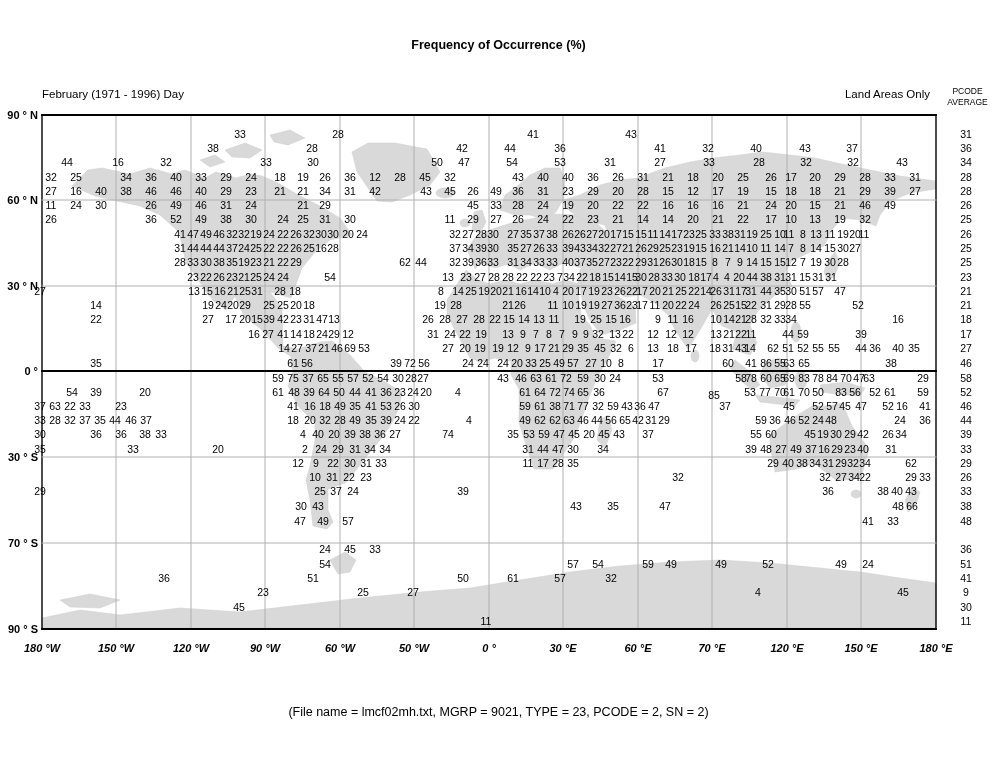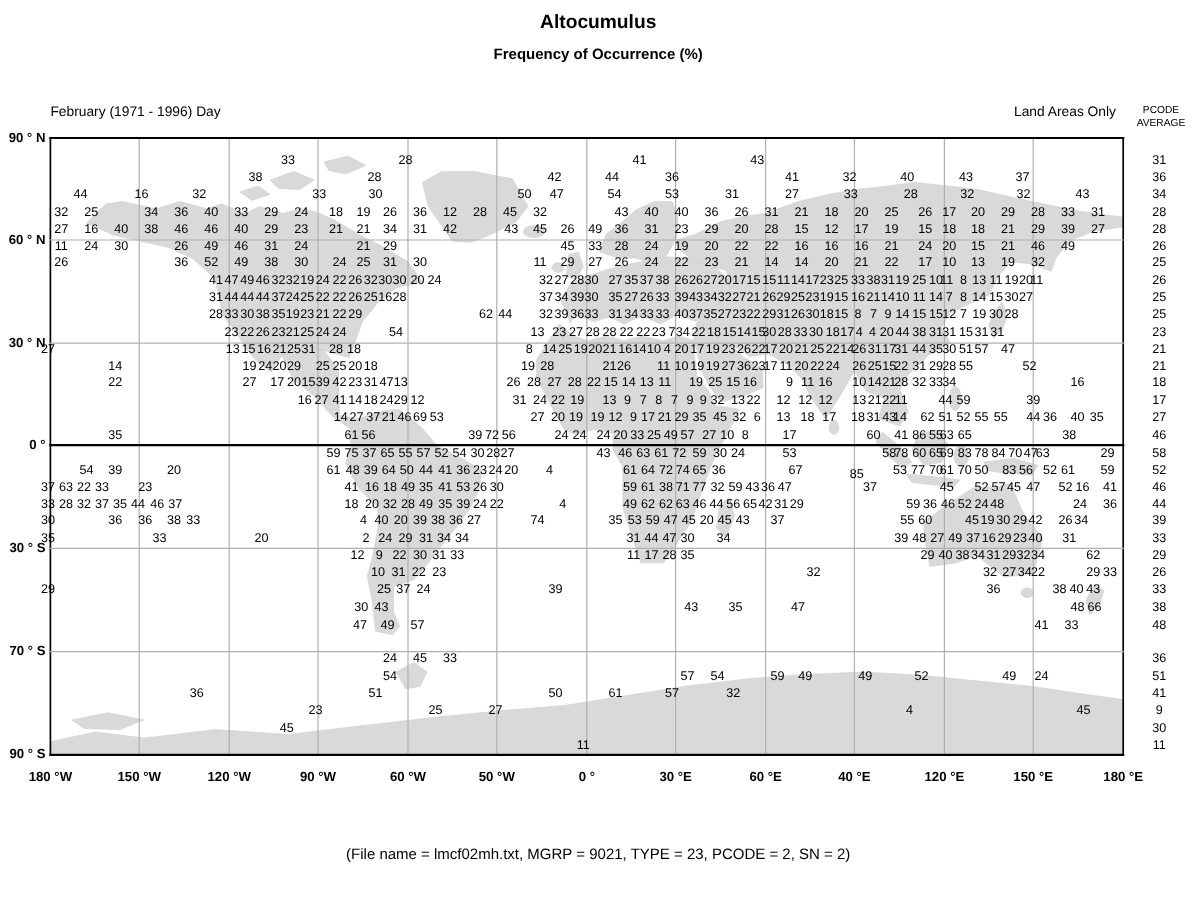--- a/index.html
+++ b/index.html
@@ -10,31 +10,30 @@
   .subtitle{position:absolute;top:38px;left:0;width:997px;text-align:center;
             font-size:12.5px;font-weight:bold;}
   .period{position:absolute;top:88px;left:42px;font-size:11.5px;}
   .landonly{position:absolute;top:88px;left:630px;width:300px;text-align:right;font-size:11.5px;}
   .zonalhdr{position:absolute;top:86px;left:938px;width:59px;text-align:center;
             font-size:8.5px;line-height:11px;}
   .mapsvg{position:absolute;left:0;top:0;}
   .val,.zonal-value,.lon-label,.lat-label{position:absolute;transform:translate(-50%,-50%);
       white-space:nowrap;font-size:10.5px;}
   .zonal-value{font-size:10.5px;}
-  .lon-label{font-size:11px;font-weight:bold;}
+  .lon-label{font-size:11px;font-weight:bold;font-style:italic;}
   .lat-label{font-size:11px;font-weight:bold;transform:translate(-100%,-50%);}
   .globavg{position:absolute;top:672px;left:0;width:997px;text-align:center;font-size:11px;}
   .fileinfo{position:absolute;top:705px;left:0;width:997px;text-align:center;font-size:12.5px;}
 </style>
 </head>
 <body>
 
 <div class="page">
 
-  <div class="title">Altocumulus</div>
   <div class="subtitle">Frequency of Occurrence (%)</div>
   <div class="period">February (1971 - 1996) Day</div>
   <div class="landonly">Land Areas Only</div>
   <div class="zonalhdr">
     <div>PCODE</div>
     <div>AVERAGE</div>
   </div>
 
   <svg class="mapsvg" width="997" height="760" viewBox="0 0 997 760">
     <g fill="#d9d9d9" stroke="#cfcfcf" stroke-width="0.5">
@@ -949,21 +948,21 @@
       <span class="zonal-value" style="left: 966px; top: 621px;">11</span>
       <span class="lon-label" style="left: 42px; top: 648px;">180 °W</span>
       <span class="lon-label" style="left: 116px; top: 648px;">150 °W</span>
       <span class="lon-label" style="left: 191px; top: 648px;">120 °W</span>
       <span class="lon-label" style="left: 265px; top: 648px;">90 °W</span>
       <span class="lon-label" style="left: 340px; top: 648px;">60 °W</span>
       <span class="lon-label" style="left: 414px; top: 648px;">50 °W</span>
       <span class="lon-label" style="left: 489px; top: 648px;">0 °</span>
       <span class="lon-label" style="left: 563px; top: 648px;">30 °E</span>
       <span class="lon-label" style="left: 638px; top: 648px;">60 °E</span>
-      <span class="lon-label" style="left: 712px; top: 648px;">40 °E</span>
+      <span class="lon-label" style="left: 712px; top: 648px;">70 °E</span>
       <span class="lon-label" style="left: 787px; top: 648px;">120 °E</span>
       <span class="lon-label" style="left: 861px; top: 648px;">150 °E</span>
       <span class="lon-label" style="left: 936px; top: 648px;">180 °E</span>
       <span class="lat-label" style="left: 38px; top: 115px;">90 ° N</span>
       <span class="lat-label" style="left: 38px; top: 200px;">60 ° N</span>
       <span class="lat-label" style="left: 38px; top: 286px;">30 ° N</span>
       <span class="lat-label" style="left: 38px; top: 371px;">0 °</span>
       <span class="lat-label" style="left: 38px; top: 457px;">30 ° S</span>
       <span class="lat-label" style="left: 38px; top: 543px;">70 ° S</span>
       <span class="lat-label" style="left: 38px; top: 629px;">90 ° S</span>

